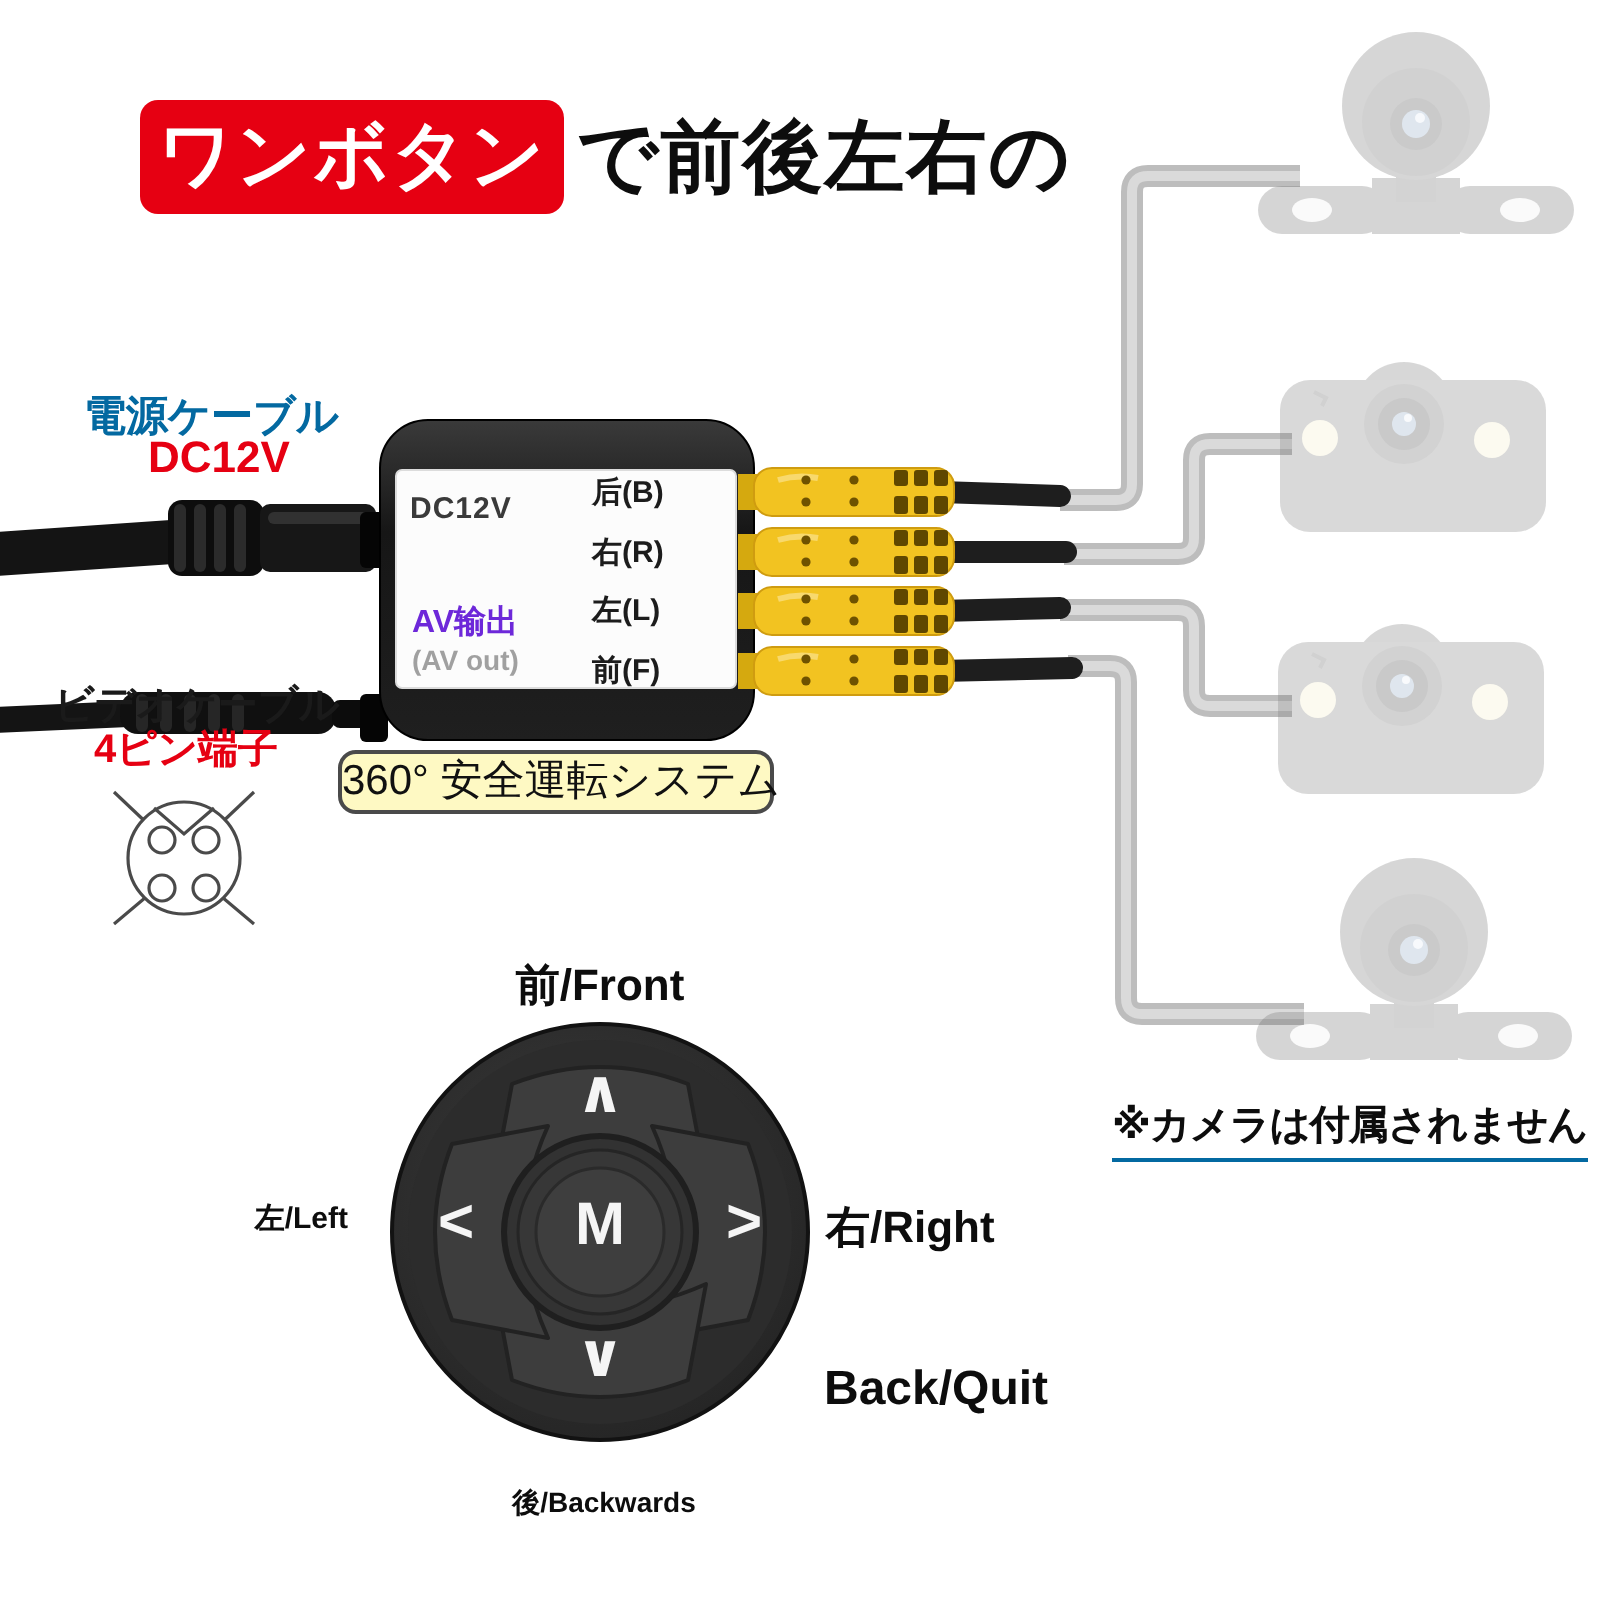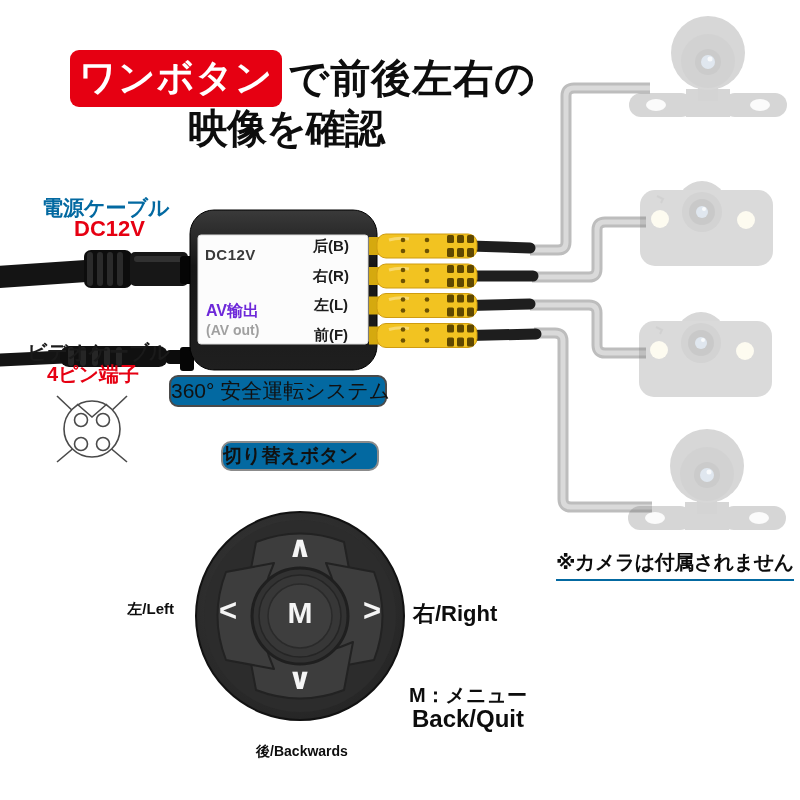--- a/index.html
+++ b/index.html
@@ -18,26 +18,26 @@
   
   .pwr-label{left:42px;top:194px;font-size:21px;font-weight:600;color:#0369a1;}
   .pwr-spec{left:74px;top:216px;font-size:22px;font-weight:bold;color:#e60012;}
   .vid-label{left:27px;top:339px;font-size:20px;font-weight:600;color:#1a1a1a;}
   .vid-spec{left:47px;top:361px;font-size:20px;font-weight:bold;color:#e60012;}
 
   
   .box-dc{left:205px;top:246px;font-size:15px;font-weight:bold;color:#3a3a3a;letter-spacing:.5px;}
   .box-av{left:206px;top:301px;font-size:16px;font-weight:bold;color:#6d28d9;}
   .box-av-sub{left:206px;top:322px;font-size:14px;font-weight:bold;color:#8a8a8a;opacity:.8;text-align:center;}
-  .port{width:70px;text-align:center;font-size:15px;font-weight:bold;color:#1c1c1c;}
+  .port{width:70px;text-align:left;font-size:15px;font-weight:bold;color:#1c1c1c;}
   .port0{left:296px;top:237px;} .port1{left:296px;top:267px;}
   .port2{left:296px;top:296px;} .port3{left:296px;top:326px;}
 
   
-  .badge{background:#0369a1;color:#111;}
+  .badge{background:#fef9c3;text-align:center;color:#111;}
   .badge-system{left:169px;top:375px;width:214px;height:28px;border:2px solid #4a4a4a;border-radius:9px;
                 font-size:21px;font-weight:500;line-height:27px;}
   .badge-switch{left:221px;top:441px;width:154px;height:26px;border:2px solid #8b8b8b;border-radius:10px;
                 font-size:19px;font-weight:600;line-height:25px;}
 
   
   .dir{font-weight:bold;color:#0d0d0d;}
   .dir-front{left:228px;top:478px;width:144px;text-align:center;font-size:22px;}
   .dir-left{left:92px;top:600px;width:82px;text-align:right;font-size:15px;}
   .dir-right{left:413px;top:599px;font-size:22px;}
@@ -206,47 +206,45 @@
       </g>
       <circle cx="300" cy="616" r="48" fill="#323232" stroke="#1f1f1f" stroke-width="3"></circle>
       <circle cx="300" cy="616" r="41" fill="#373737" stroke="#252525" stroke-width="1.5"></circle>
       <circle cx="300" cy="616" r="32" fill="#3e3e3e" stroke="#2a2a2a" stroke-width="1.5"></circle>
     </g>
   </svg>
 
   <div class="abs title1">
     <span class="hl">ワンボタン</span><span class="rest">で前後左右の</span>
   </div>
-  <div class="abs title2">映像を確認</div>
 
   <div class="abs pwr-label">電源ケーブル</div>
   <div class="abs pwr-spec">DC12V</div>
   <div class="abs vid-label">ビデオケーブル</div>
   <div class="abs vid-spec">4ピン端子</div>
 
   <div class="abs box-dc">DC12V</div>
   <div class="abs box-av">AV输出</div>
   <div class="abs box-av-sub">(AV out)</div>
   <div class="abs port port0">后(B)</div>
   <div class="abs port port1">右(R)</div>
   <div class="abs port port2">左(L)</div>
   <div class="abs port port3">前(F)</div>
 
   <div class="abs badge badge-system">360° 安全運転システム</div>
-  <div class="abs badge badge-switch">切り替えボタン</div>
 
   <div class="abs glyph gl-up">∧</div>
   <div class="abs glyph gl-down">∨</div>
   <div class="abs glyph gl-left">&lt;</div>
   <div class="abs glyph gl-right">&gt;</div>
   <div class="abs glyph gl-m">M</div>
 
+  <div class="abs dir dir-front">前/Front</div>
   <div class="abs dir dir-left">左/Left</div>
   <div class="abs dir dir-right">右/Right</div>
   <div class="abs dir dir-back">後/Backwards</div>
   <div class="abs menu-note">
-    <div class="l1">M：メニュー</div>
     <div class="l2">Back/Quit</div>
   </div>
 
   <div class="abs camera-note">※カメラは付属されません</div>
 
 </div>
 
 </body></html>

